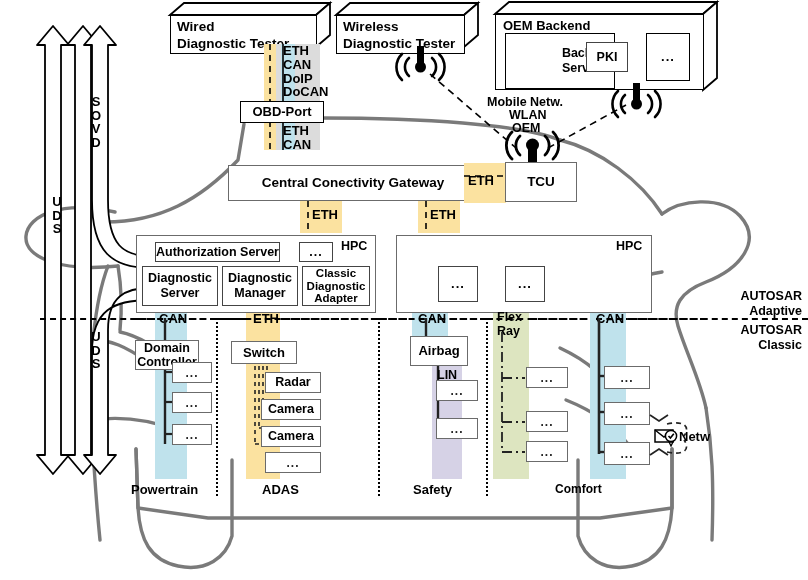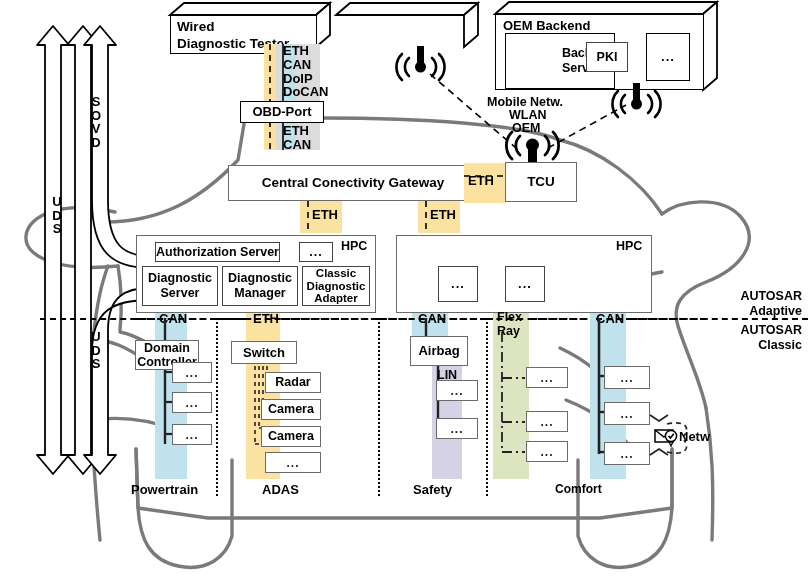--- a/index.html
+++ b/index.html
@@ -104,20 +104,25 @@
   <div class="box3d" style="left:170px;top:15px;width:147px;height:39px;font-size:13.5px;
               padding:3px 0 0 6px;flex-direction:column;">
     <span style="white-space:pre-line;text-align:left;line-height:1.25;">Wired
 Diagnostic Tester</span>
   </div>
 
   <svg class="abs" style="left:336px;top:3px;" width="142" height="44">
     <polygon points="0,12 14,0 142,0 128,12" fill="#fff" stroke="#000" stroke-width="1.8"></polygon>
     <polygon points="128,12 142,0 142,32 128,44" fill="#fff" stroke="#000" stroke-width="1.8"></polygon>
   </svg>
+  <div class="box3d" style="left:336px;top:15px;width:129px;height:39px;font-size:13.5px;
+              padding:3px 0 0 6px;flex-direction:column;">
+    <span style="white-space:pre-line;text-align:left;line-height:1.25;">Wireless
+Diagnostic Tester</span>
+  </div>
 
   <svg class="abs" style="left:495px;top:2px;" width="222" height="90">
     <polygon points="0,12 14,0 222,0 208,12" fill="#fff" stroke="#000" stroke-width="1.8"></polygon>
     <polygon points="208,12 222,0 222,76 208,88" fill="#fff" stroke="#000" stroke-width="1.8"></polygon>
   </svg>
   <div class="box3d" style="left:495px;top:14px;width:209px;height:76px;font-size:13px;
               padding:3px 0 0 7px;flex-direction:column;">
     <span style="line-height:1.25;">OEM Backend</span>
   </div>
   <div class="box" style="left:505px;top:33px;width:110px;height:56px;font-size:12.5px;

